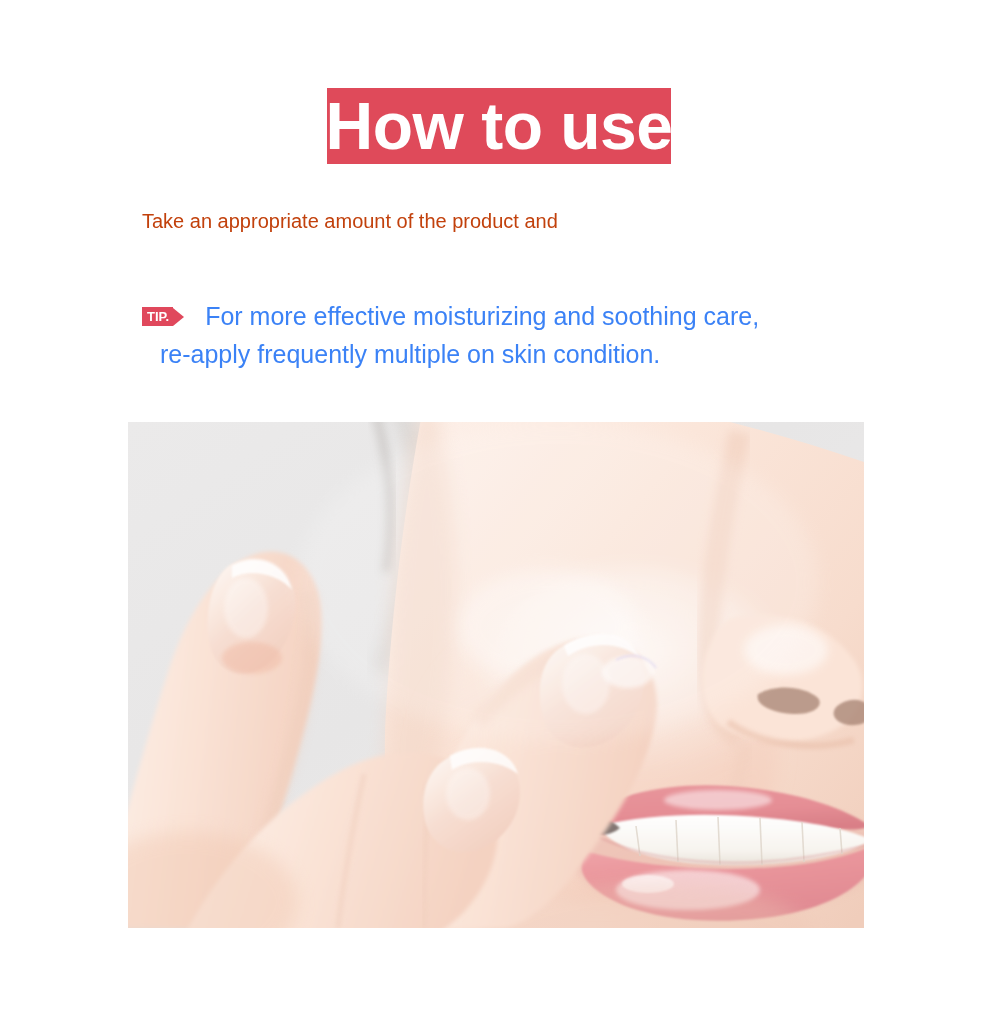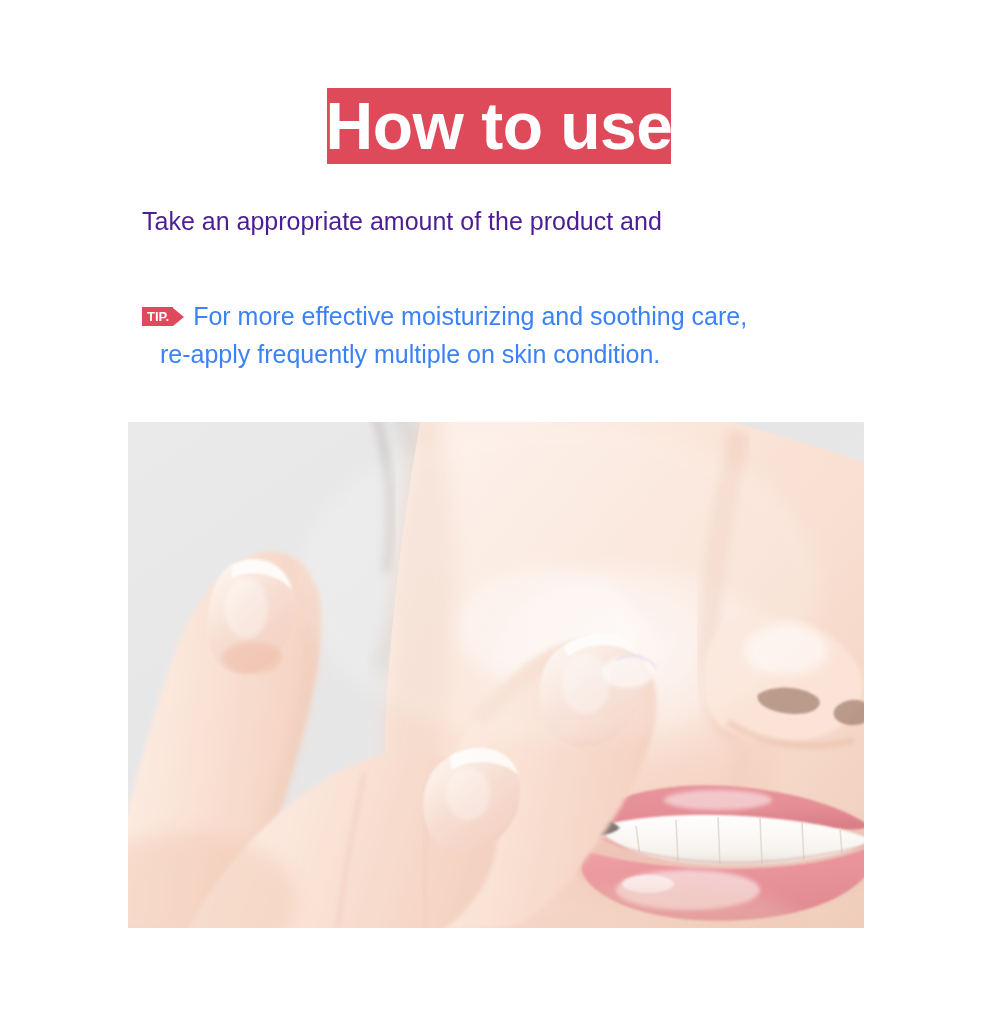--- a/index.html
+++ b/index.html
@@ -48,38 +48,38 @@
 
   
   #instruction-block {
     position: absolute;
     left: 142px;
     top: 206px;
     width: 740px;
   }
 
   .instruction-line {
-    color: #4c1d95;
-    font-size: 25px;
+    color: #c2410c;
+    font-size: 20px;
     line-height: 31px;
     white-space: nowrap;
   }
 
   
   #tip-block {
     position: absolute;
     left: 142px;
     top: 301px;
     width: 740px;
   }
 
   #tip-first-row {
     display: flex;
     align-items: center;
-    gap: 0px;
+    gap: 12px;
     height: 31px;
   }
 
   #tip-badge {
     display: inline-flex;
     align-items: center;
     position: relative;
     height: 19px;
     flex: 0 0 auto;
   }

